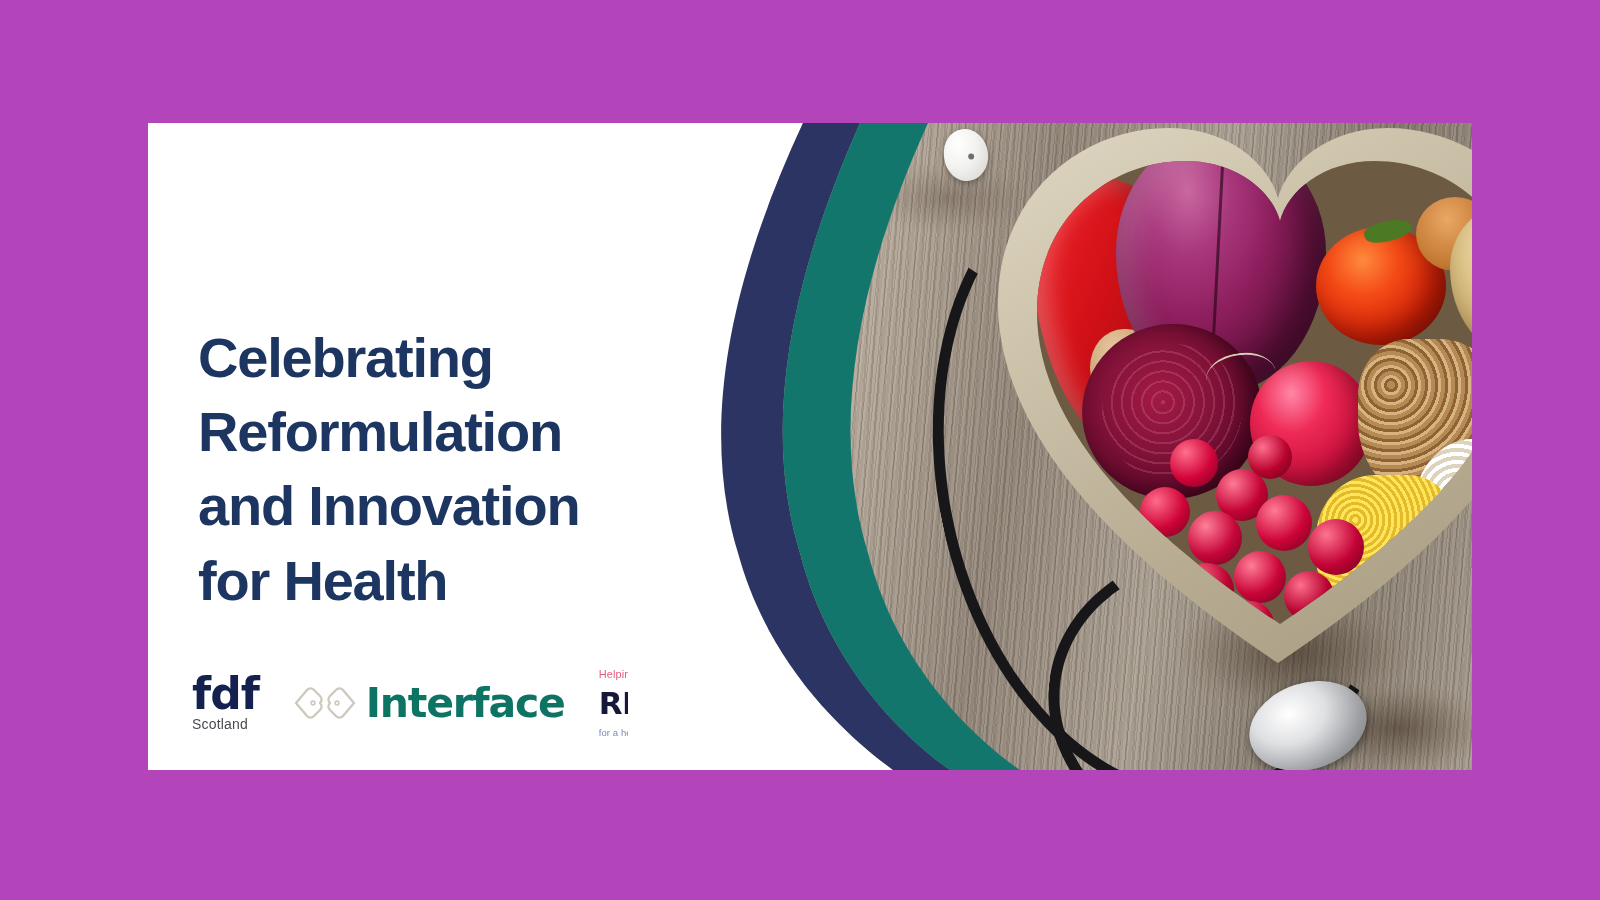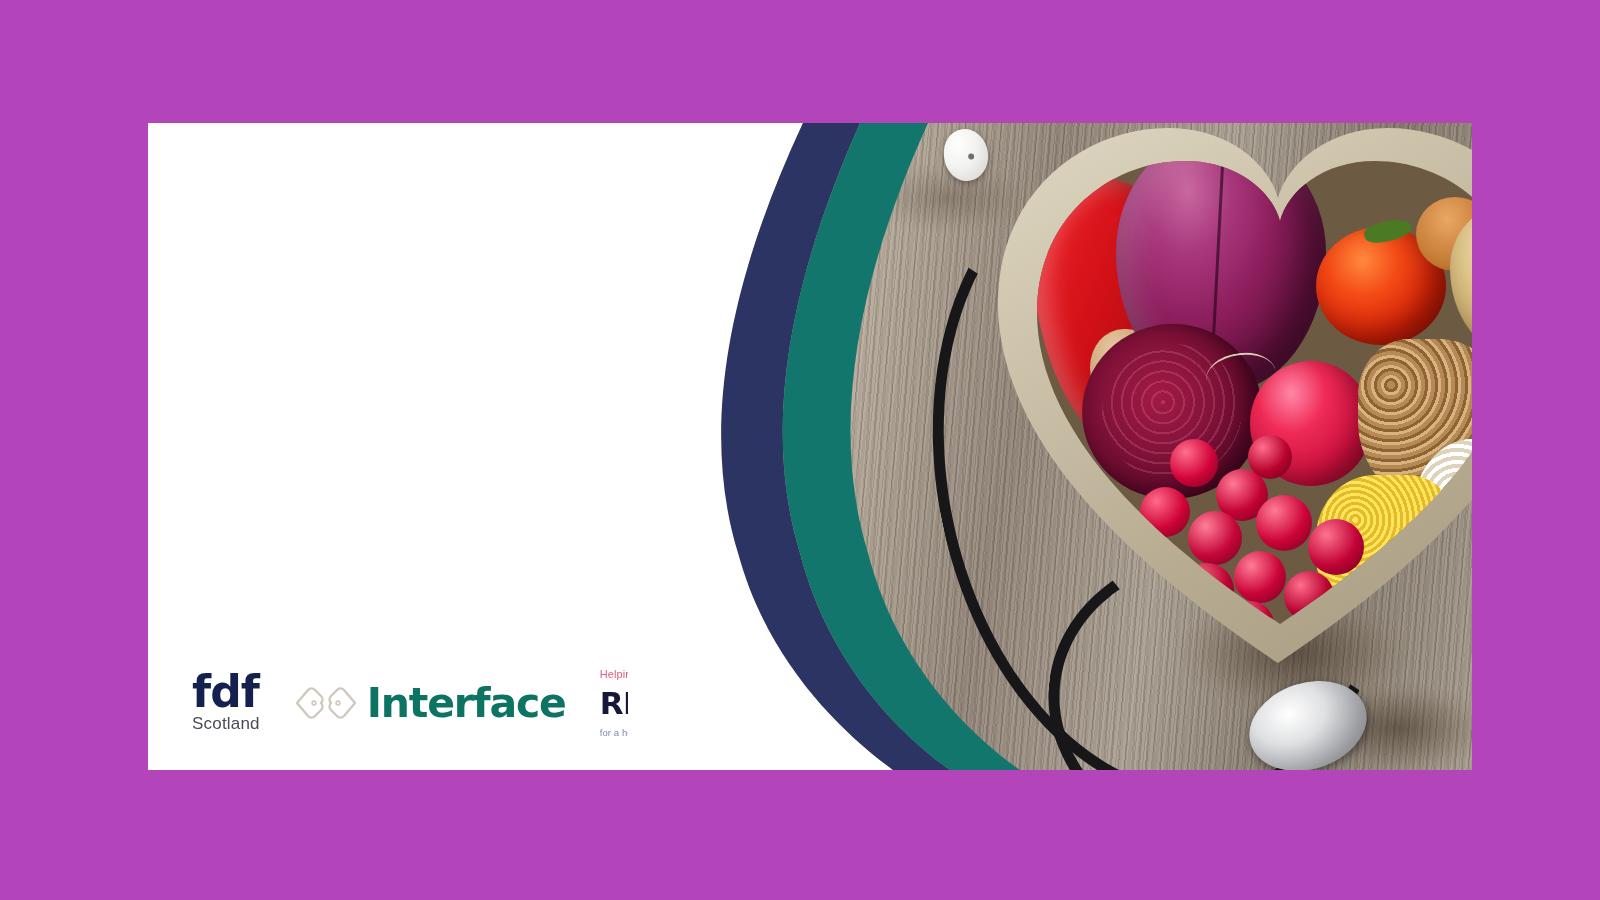--- a/index.html
+++ b/index.html
@@ -63,21 +63,21 @@
   .fdf-left { display: flex; flex-direction: column; align-items: flex-start; }
   .fdf-mark {
     font-family: "DejaVu Sans", sans-serif;
     font-size: 44px;
     font-weight: 700;
     color: #14204e;
     line-height: 0.92;
     letter-spacing: -1px;
   }
   .fdf-scotland {
-    font-size: 17px;
+    font-size: 14px;
     color: #4a4a52;
     letter-spacing: 0.2px;
     margin-top: 1px;
   }
   .fdf-right { padding-top: 8px; }
   .fdf-words {
     font-size: 14.5px;
     line-height: 1.16;
     color: #14204e;
     font-weight: 400;
@@ -323,20 +323,26 @@
 
       <svg id="wave-svg" viewBox="0 0 500 647" preserveAspectRatio="none">
 
         <path d="M0,0 L175,0 C 105,150 70,300 110,430 C 140,540 215,610 265,647 L0,647 Z" fill="#ffffff"></path>
 
         <path d="M175,0 L232,0 C 165,150 132,300 172,430 C 200,540 272,612 322,647 L265,647 C 215,610 140,540 110,430 C 70,300 105,150 175,0 Z" fill="#2b3462"></path>
 
         <path d="M232,0 L300,0 C 232,150 200,300 240,430 C 268,540 342,612 392,647 L322,647 C 272,612 200,540 172,430 C 132,300 165,150 232,0 Z" fill="#12766c"></path>
       </svg>
 
+      <div id="left-panel" style="width:620px;">
+        <h1 id="title">Celebrating
+Reformulation
+and Innovation
+for Health</h1>
+      </div>
 
       <div id="logo-row">
 
         <div class="fdf-logo">
           <div class="fdf-left">
             <div class="fdf-mark">fdf</div>
             <div class="fdf-scotland">Scotland</div>
           </div>
         </div>
 

